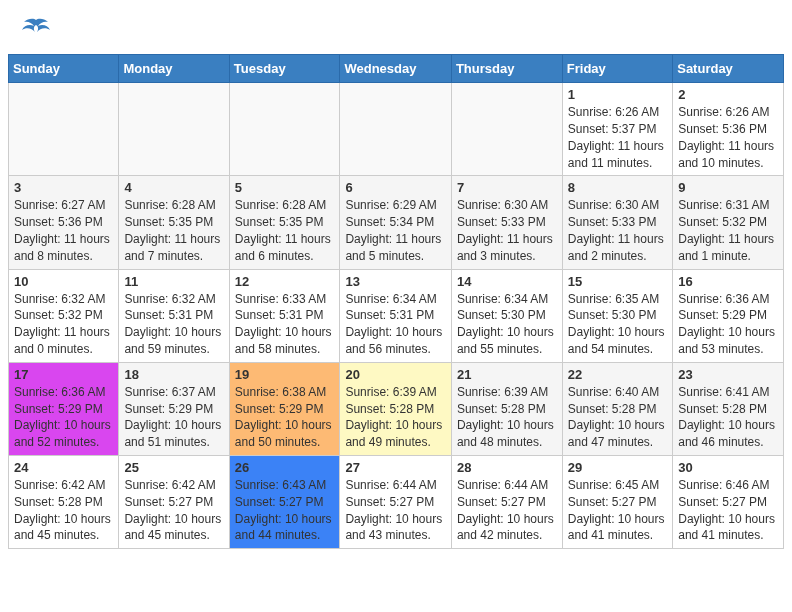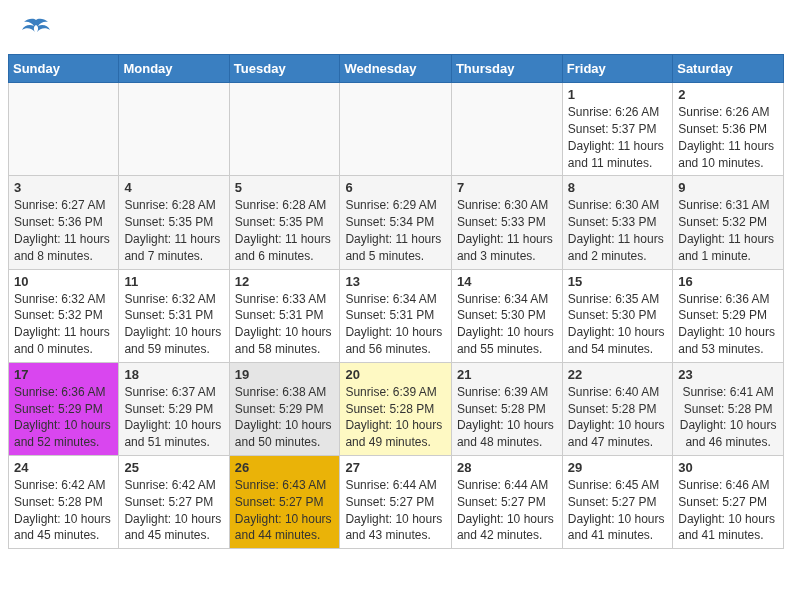--- a/index.html
+++ b/index.html
@@ -222,21 +222,21 @@
 Daylight: 10 hours
 and 52 minutes.</div>
           </td>
           <td style="background: rgb(245, 245, 245);">
             <span class="day-num">18</span>
             <div class="day-info" style="white-space: pre-line;">Sunrise: 6:37 AM
 Sunset: 5:29 PM
 Daylight: 10 hours
 and 51 minutes.</div>
           </td>
-          <td style="background: #e5e5e5;">
+          <td style="background: #fdba74;">
             <span class="day-num">19</span>
             <div class="day-info" style="white-space: pre-line;">Sunrise: 6:38 AM
 Sunset: 5:29 PM
 Daylight: 10 hours
 and 50 minutes.</div>
           </td>
           <td style="background: #fef9c3;">
             <span class="day-num">20</span>
             <div class="day-info" style="white-space: pre-line;">Sunrise: 6:39 AM
 Sunset: 5:28 PM
@@ -252,42 +252,42 @@
           </td>
           <td style="background: rgb(245, 245, 245);">
             <span class="day-num">22</span>
             <div class="day-info" style="white-space: pre-line;">Sunrise: 6:40 AM
 Sunset: 5:28 PM
 Daylight: 10 hours
 and 47 minutes.</div>
           </td>
           <td style="background: rgb(245, 245, 245);">
             <span class="day-num">23</span>
-            <div class="day-info" style="white-space: pre-line; text-align: center;">Sunrise: 6:41 AM
+            <div class="day-info" style="white-space: pre-line;">Sunrise: 6:41 AM
 Sunset: 5:28 PM
 Daylight: 10 hours
 and 46 minutes.</div>
           </td>
         </tr>
         <tr>
           <td style="background: rgb(255, 255, 255);">
             <span class="day-num">24</span>
             <div class="day-info" style="white-space: pre-line;">Sunrise: 6:42 AM
 Sunset: 5:28 PM
 Daylight: 10 hours
 and 45 minutes.</div>
           </td>
           <td style="background: rgb(255, 255, 255);">
             <span class="day-num">25</span>
             <div class="day-info" style="white-space: pre-line;">Sunrise: 6:42 AM
 Sunset: 5:27 PM
 Daylight: 10 hours
 and 45 minutes.</div>
           </td>
-          <td style="background: #eab308;">
+          <td style="background: #3b82f6;">
             <span class="day-num">26</span>
             <div class="day-info" style="white-space: pre-line;">Sunrise: 6:43 AM
 Sunset: 5:27 PM
 Daylight: 10 hours
 and 44 minutes.</div>
           </td>
           <td style="background: rgb(255, 255, 255);">
             <span class="day-num">27</span>
             <div class="day-info" style="white-space: pre-line;">Sunrise: 6:44 AM
 Sunset: 5:27 PM

